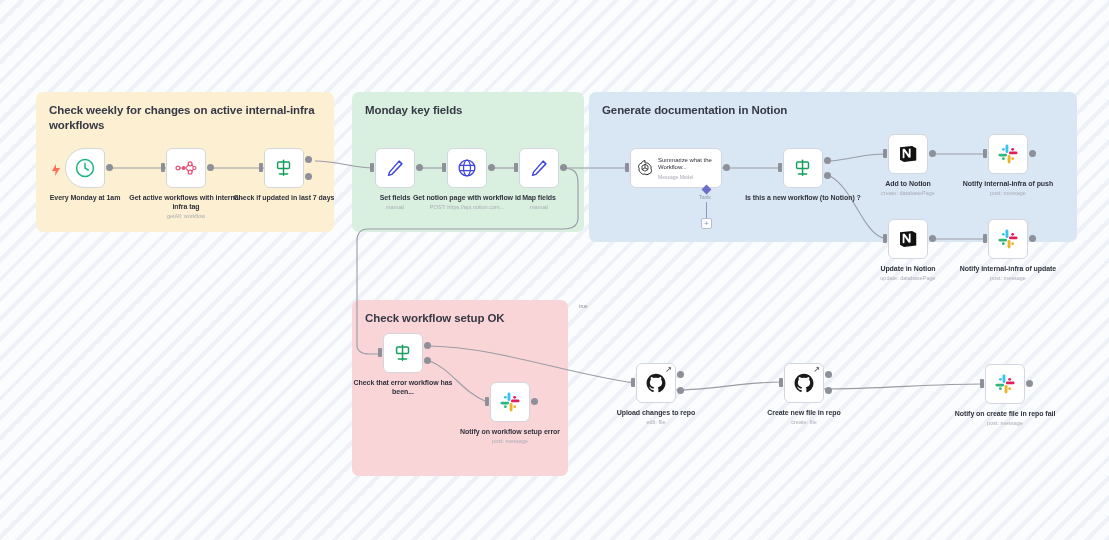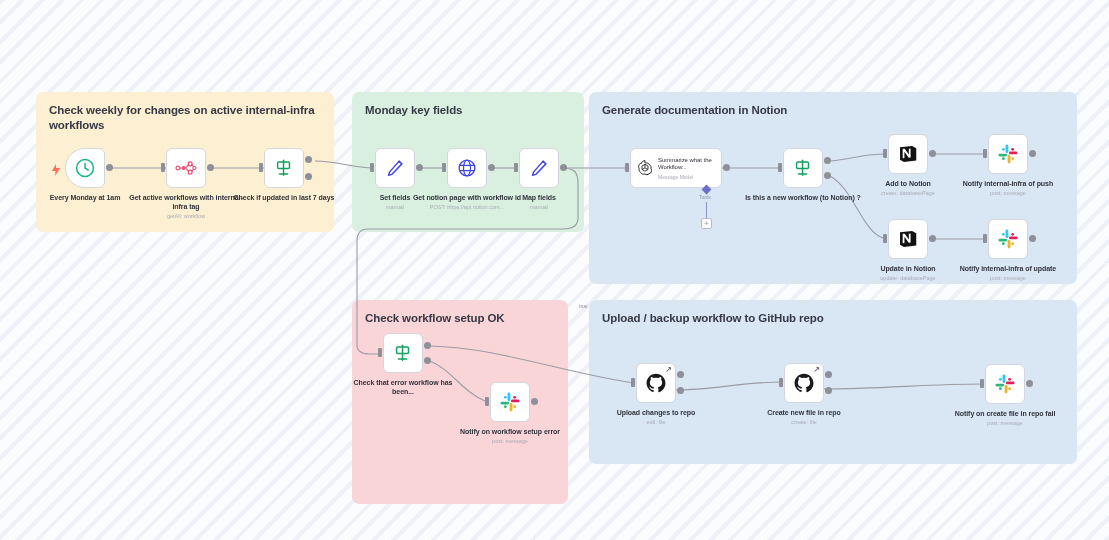--- a/index.html
+++ b/index.html
@@ -156,31 +156,28 @@
 <div id="canvas">
 
   <div class="group g-yellow" style="left:36px; top:92px; width:298px; height:140px;">
     <div class="group-title">Check weekly for changes on active internal-infra workflows</div>
   </div>
 
   <div class="group g-green" style="left:352px; top:92px; width:232px; height:140px;">
     <div class="group-title">Monday key fields</div>
   </div>
 
-  <div class="group g-blue" style="left:589px; top:92px; width:488px; height:192px;">
+  <div class="group g-blue" style="left:589px; top:92px; width:488px; height:150px;">
     <div class="group-title">Generate documentation in Notion</div>
   </div>
 
-  <div class="group g-pink" style="left:352px; top:300px; width:216px; height:204px;">
+  <div class="group g-pink" style="left:352px; top:300px; width:216px; height:176px;">
     <div class="group-title">Check workflow setup OK</div>
   </div>
 
-  <div class="group g-blue" style="left:589px; top:300px; width:488px; height:164px;">
-    <div class="group-title">Upload / backup workflow to GitHub repo</div>
-  </div>
 
   <svg id="edges" width="1109" height="540">
 
     <path class="edge" d="M 112 168 L 166 168"></path>
 
     <path class="edge" d="M 214 168 L 264 168"></path>
 
     <path class="edge" d="M 315 161 C 340 161, 350 168, 374 168"></path>
 
     <path class="edge" d="M 417 168 L 444 168"></path>

